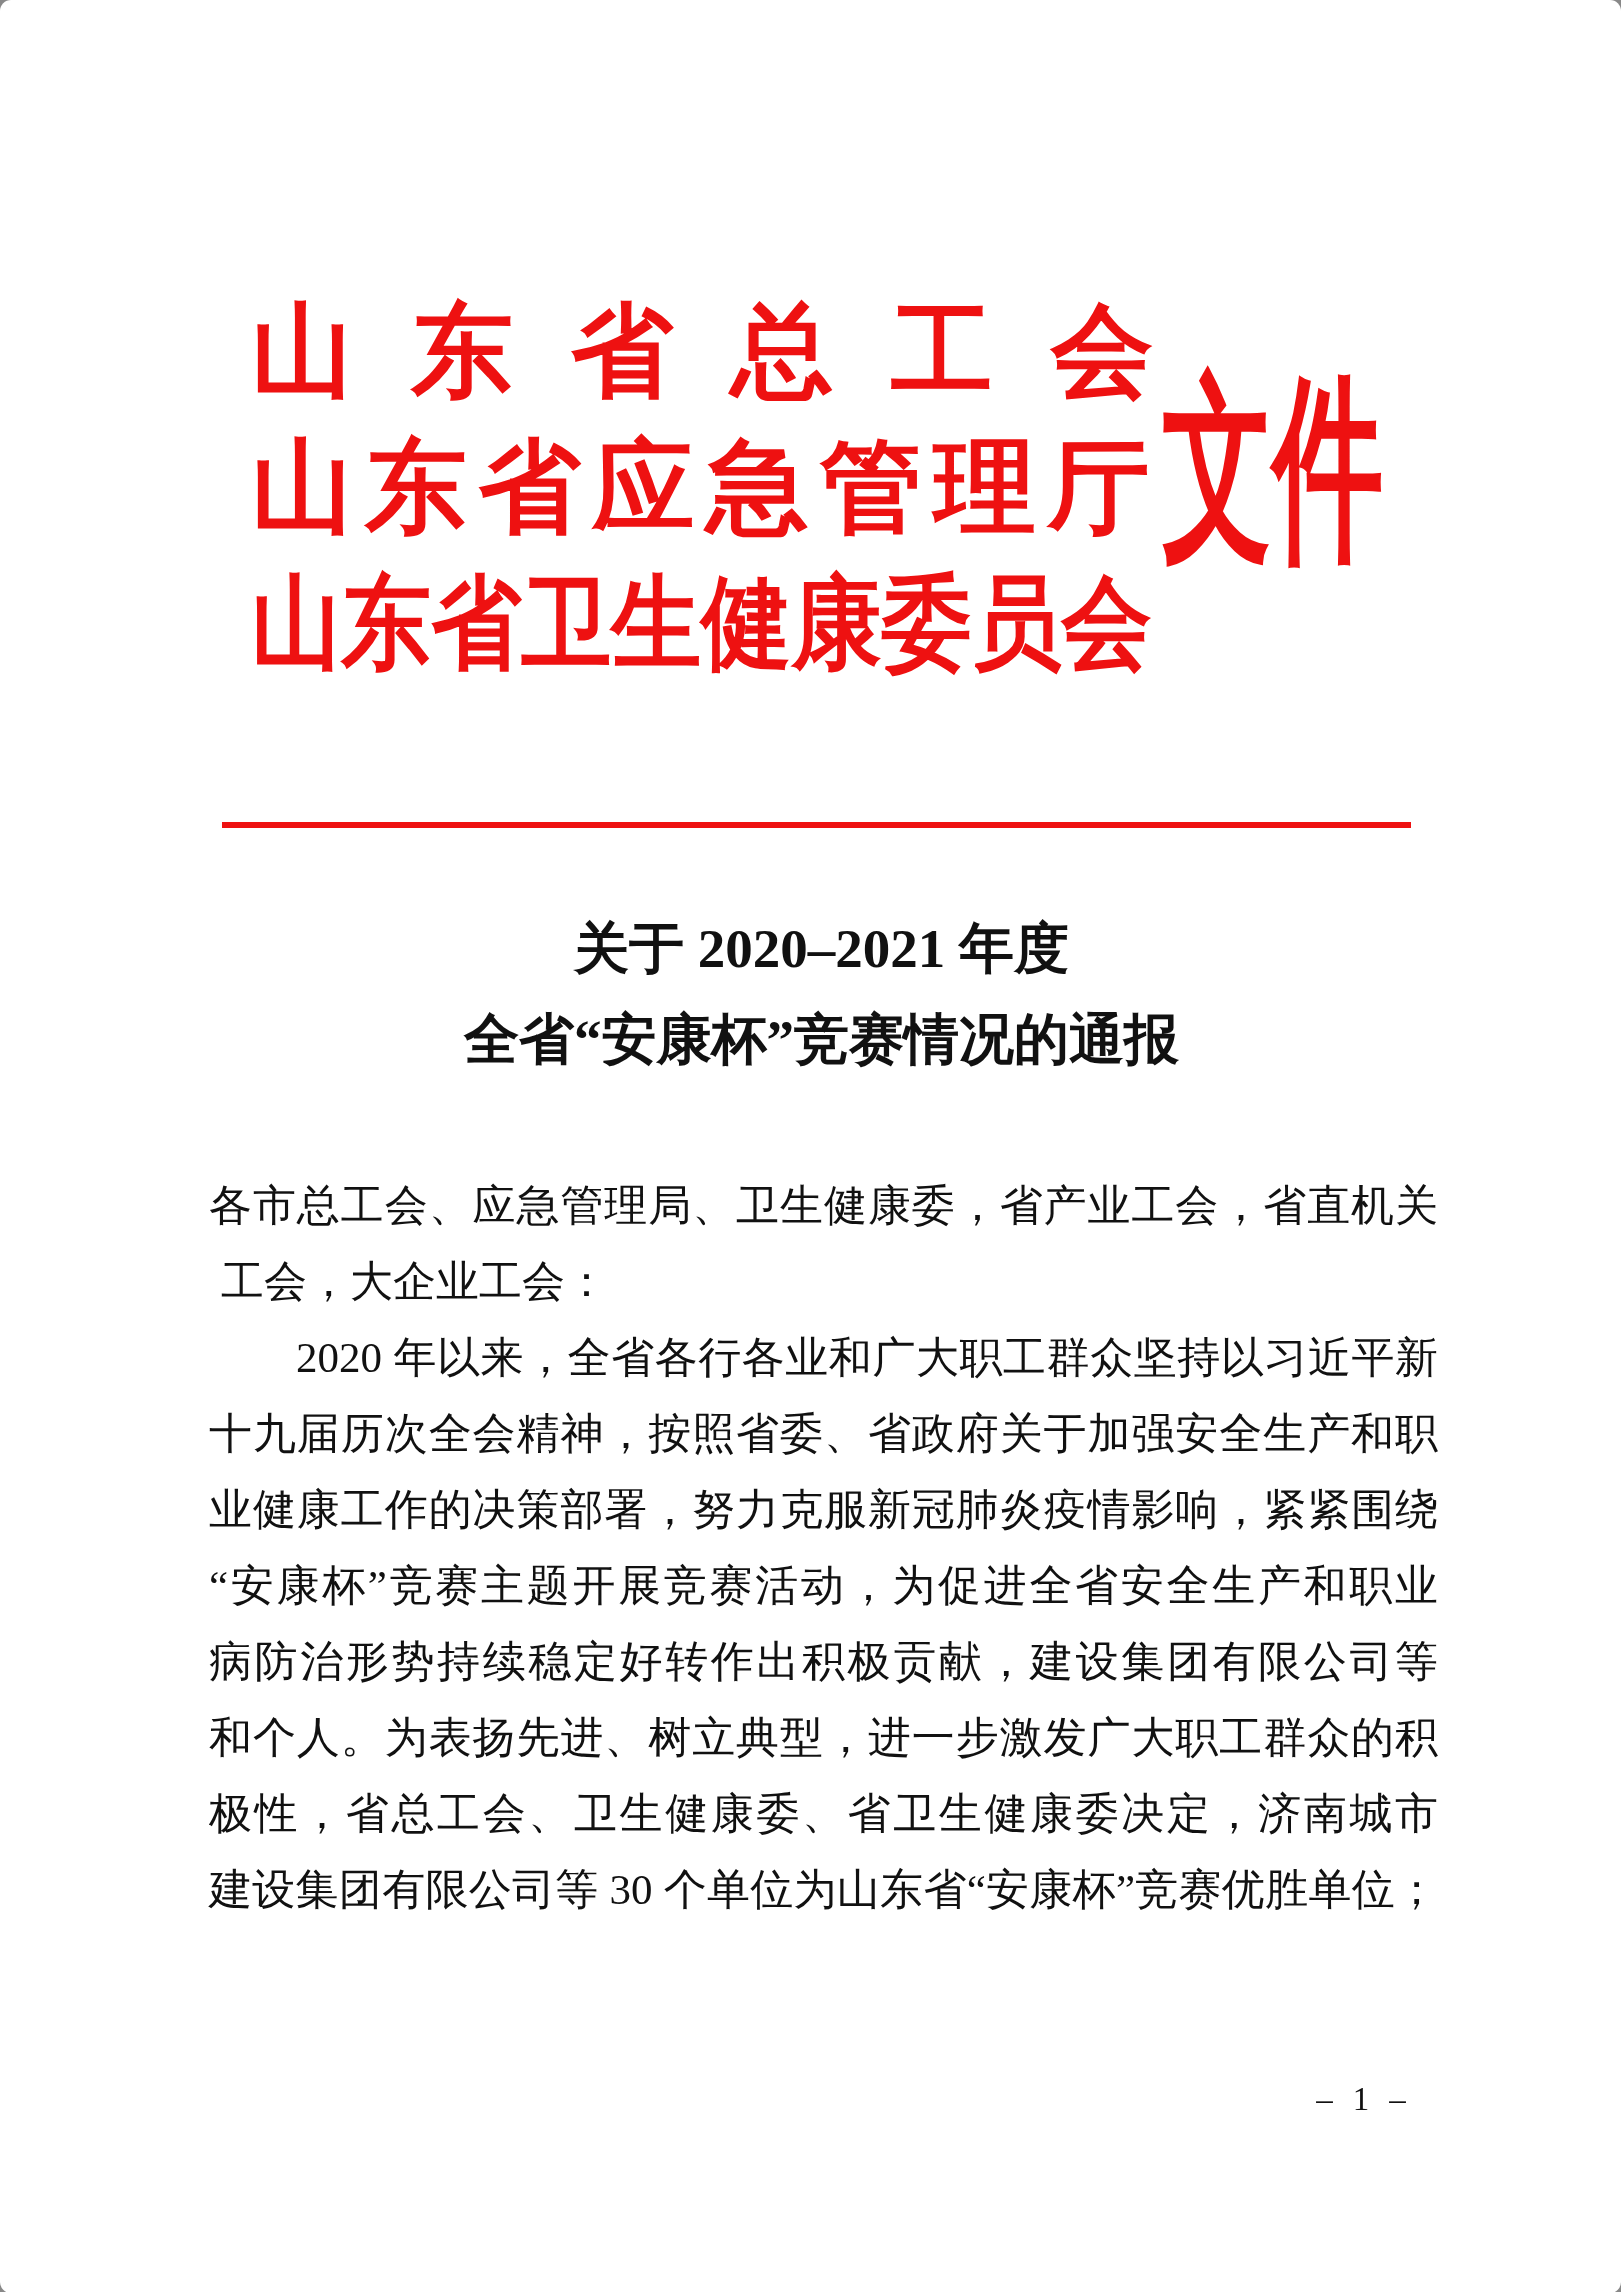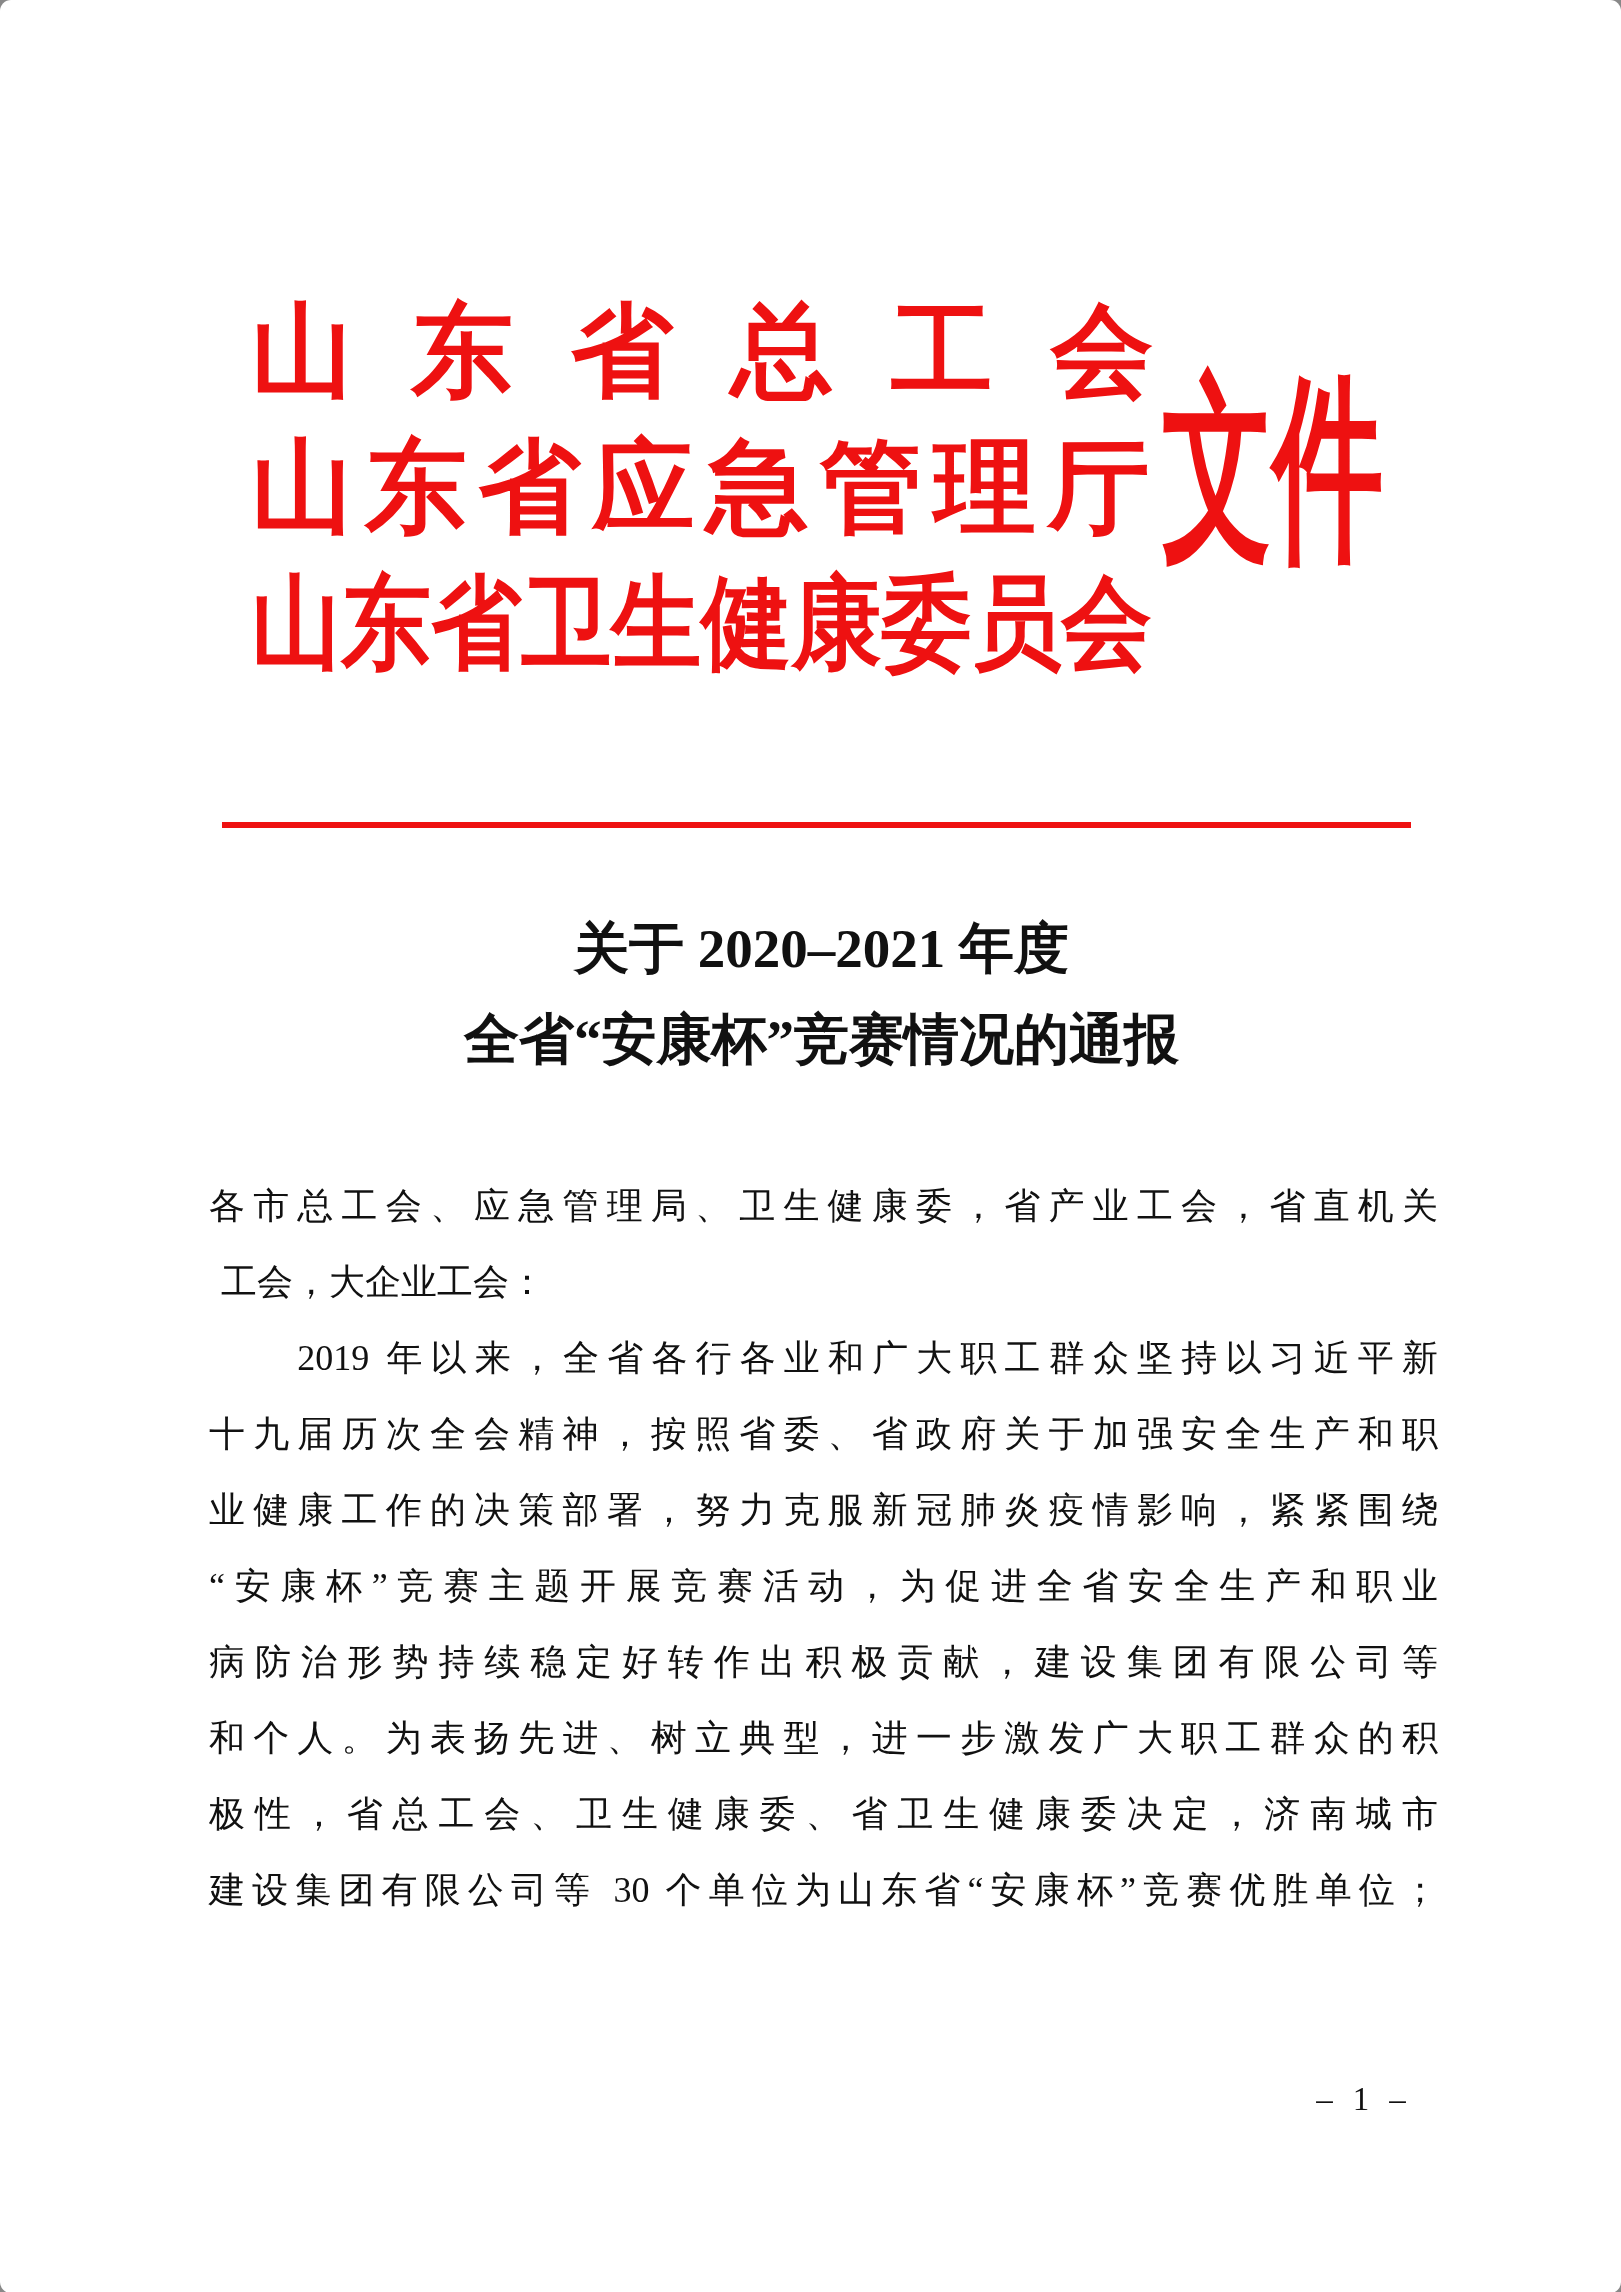--- a/index.html
+++ b/index.html
@@ -45,21 +45,21 @@
   .title {
     position:absolute; left:0; top:903px; width:1621px;
     text-align:center;
     font-size:55px; line-height:91px; font-weight:bold;
     color:#111;
     margin-left:11px;
   }
   
   .body {
     position:absolute; left:209px; top:1168px; width:1229px;
-    font-size:36px; color:#111;
+    font-size:43px; color:#111;
   }
   .body-line {
     margin:0; height:76px; line-height:76px;
     white-space:nowrap;
     text-align:justify; text-align-last:justify;
   }
   .body-line:nth-child(2) { text-align-last:left;margin-left:12px; }
   
   .page-number {
     position:absolute; left:1266px; top:2080px; width:196px;
@@ -84,21 +84,21 @@
   <div class="red-rule"></div>
 
   <div class="title">
     <div>关于 2020–2021 年度</div>
     <div>全省“安康杯”竞赛情况的通报</div>
   </div>
 
   <div class="body">
       <p class="body-line">各市总工会、应急管理局、卫生健康委，省产业工会，省直机关</p>
       <p class="body-line">工会，大企业工会：</p>
-      <p class="body-line">　　2019 年以来，全省各行各业和广大职工群众坚持以习近平新</p>
+      <p class="body-line">　　2020 年以来，全省各行各业和广大职工群众坚持以习近平新</p>
       <p class="body-line">十九届历次全会精神，按照省委、省政府关于加强安全生产和职</p>
       <p class="body-line">业健康工作的决策部署，努力克服新冠肺炎疫情影响，紧紧围绕</p>
       <p class="body-line">“安康杯”竞赛主题开展竞赛活动，为促进全省安全生产和职业</p>
       <p class="body-line">病防治形势持续稳定好转作出积极贡献，建设集团有限公司等</p>
       <p class="body-line">和个人。为表扬先进、树立典型，进一步激发广大职工群众的积</p>
       <p class="body-line">极性，省总工会、卫生健康委、省卫生健康委决定，济南城市</p>
       <p class="body-line">建设集团有限公司等 30 个单位为山东省“安康杯”竞赛优胜单位；</p>
     </div>
 
   <div class="page-number">– 1 –</div>

